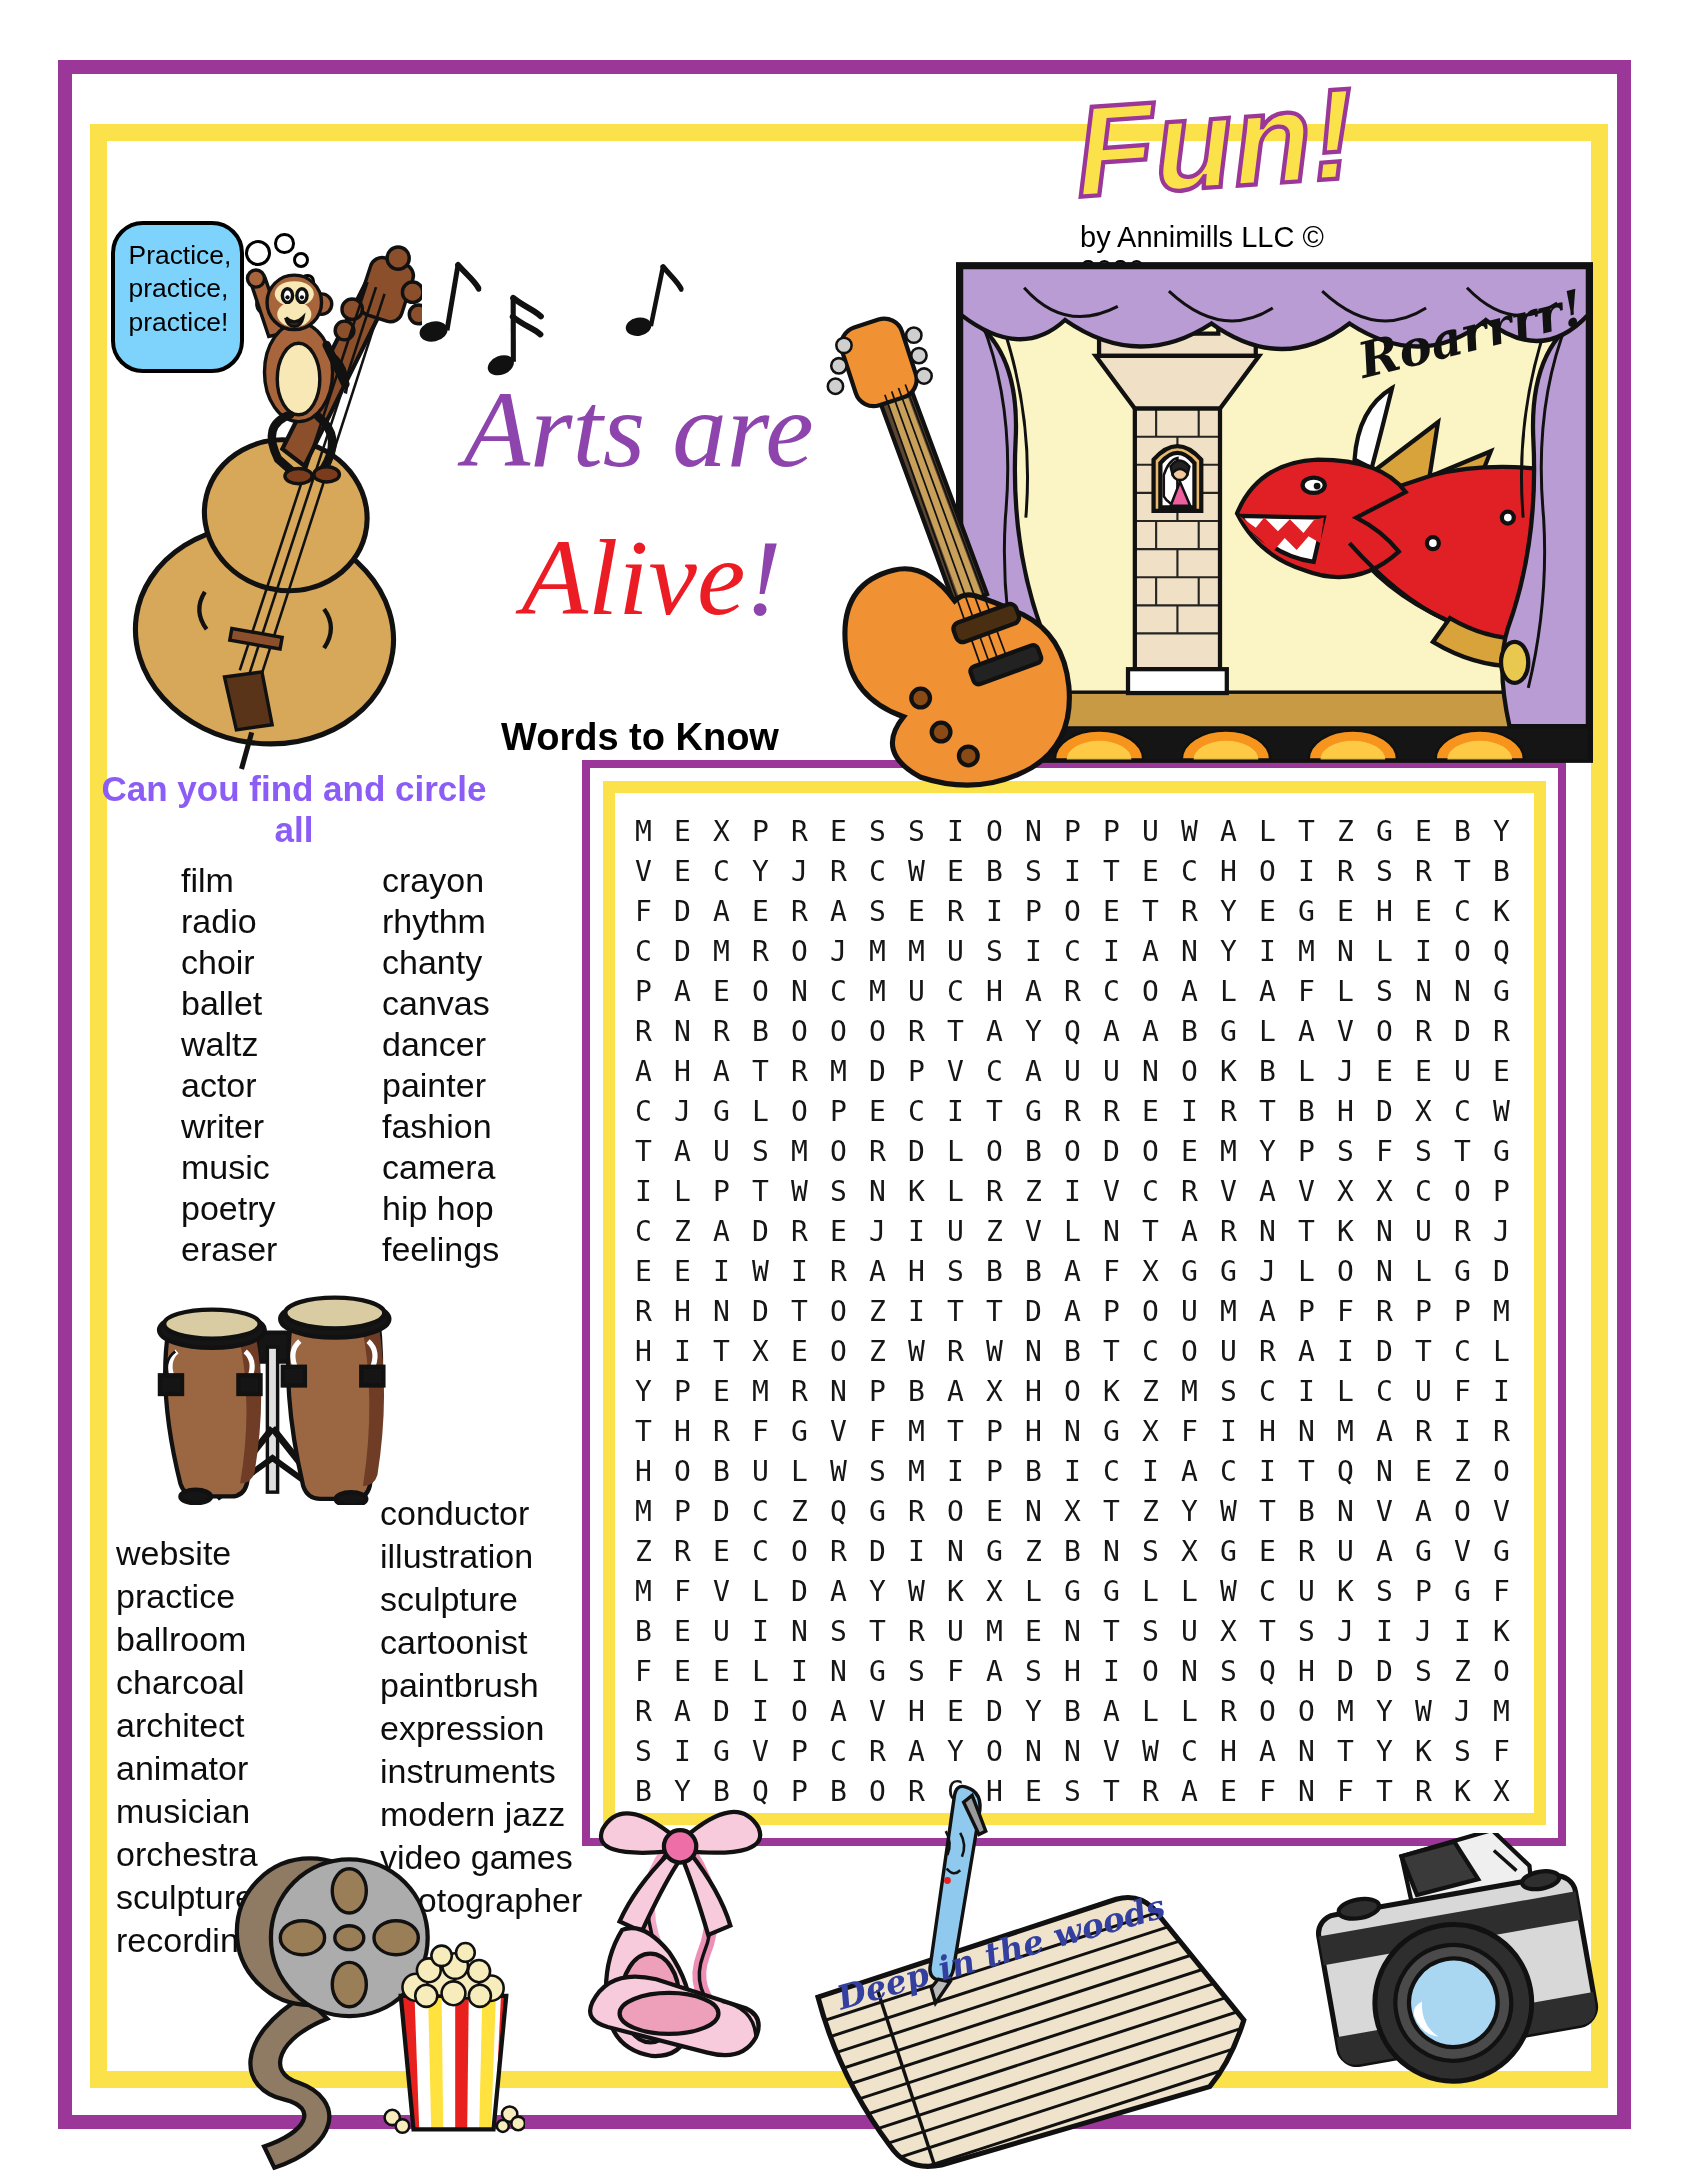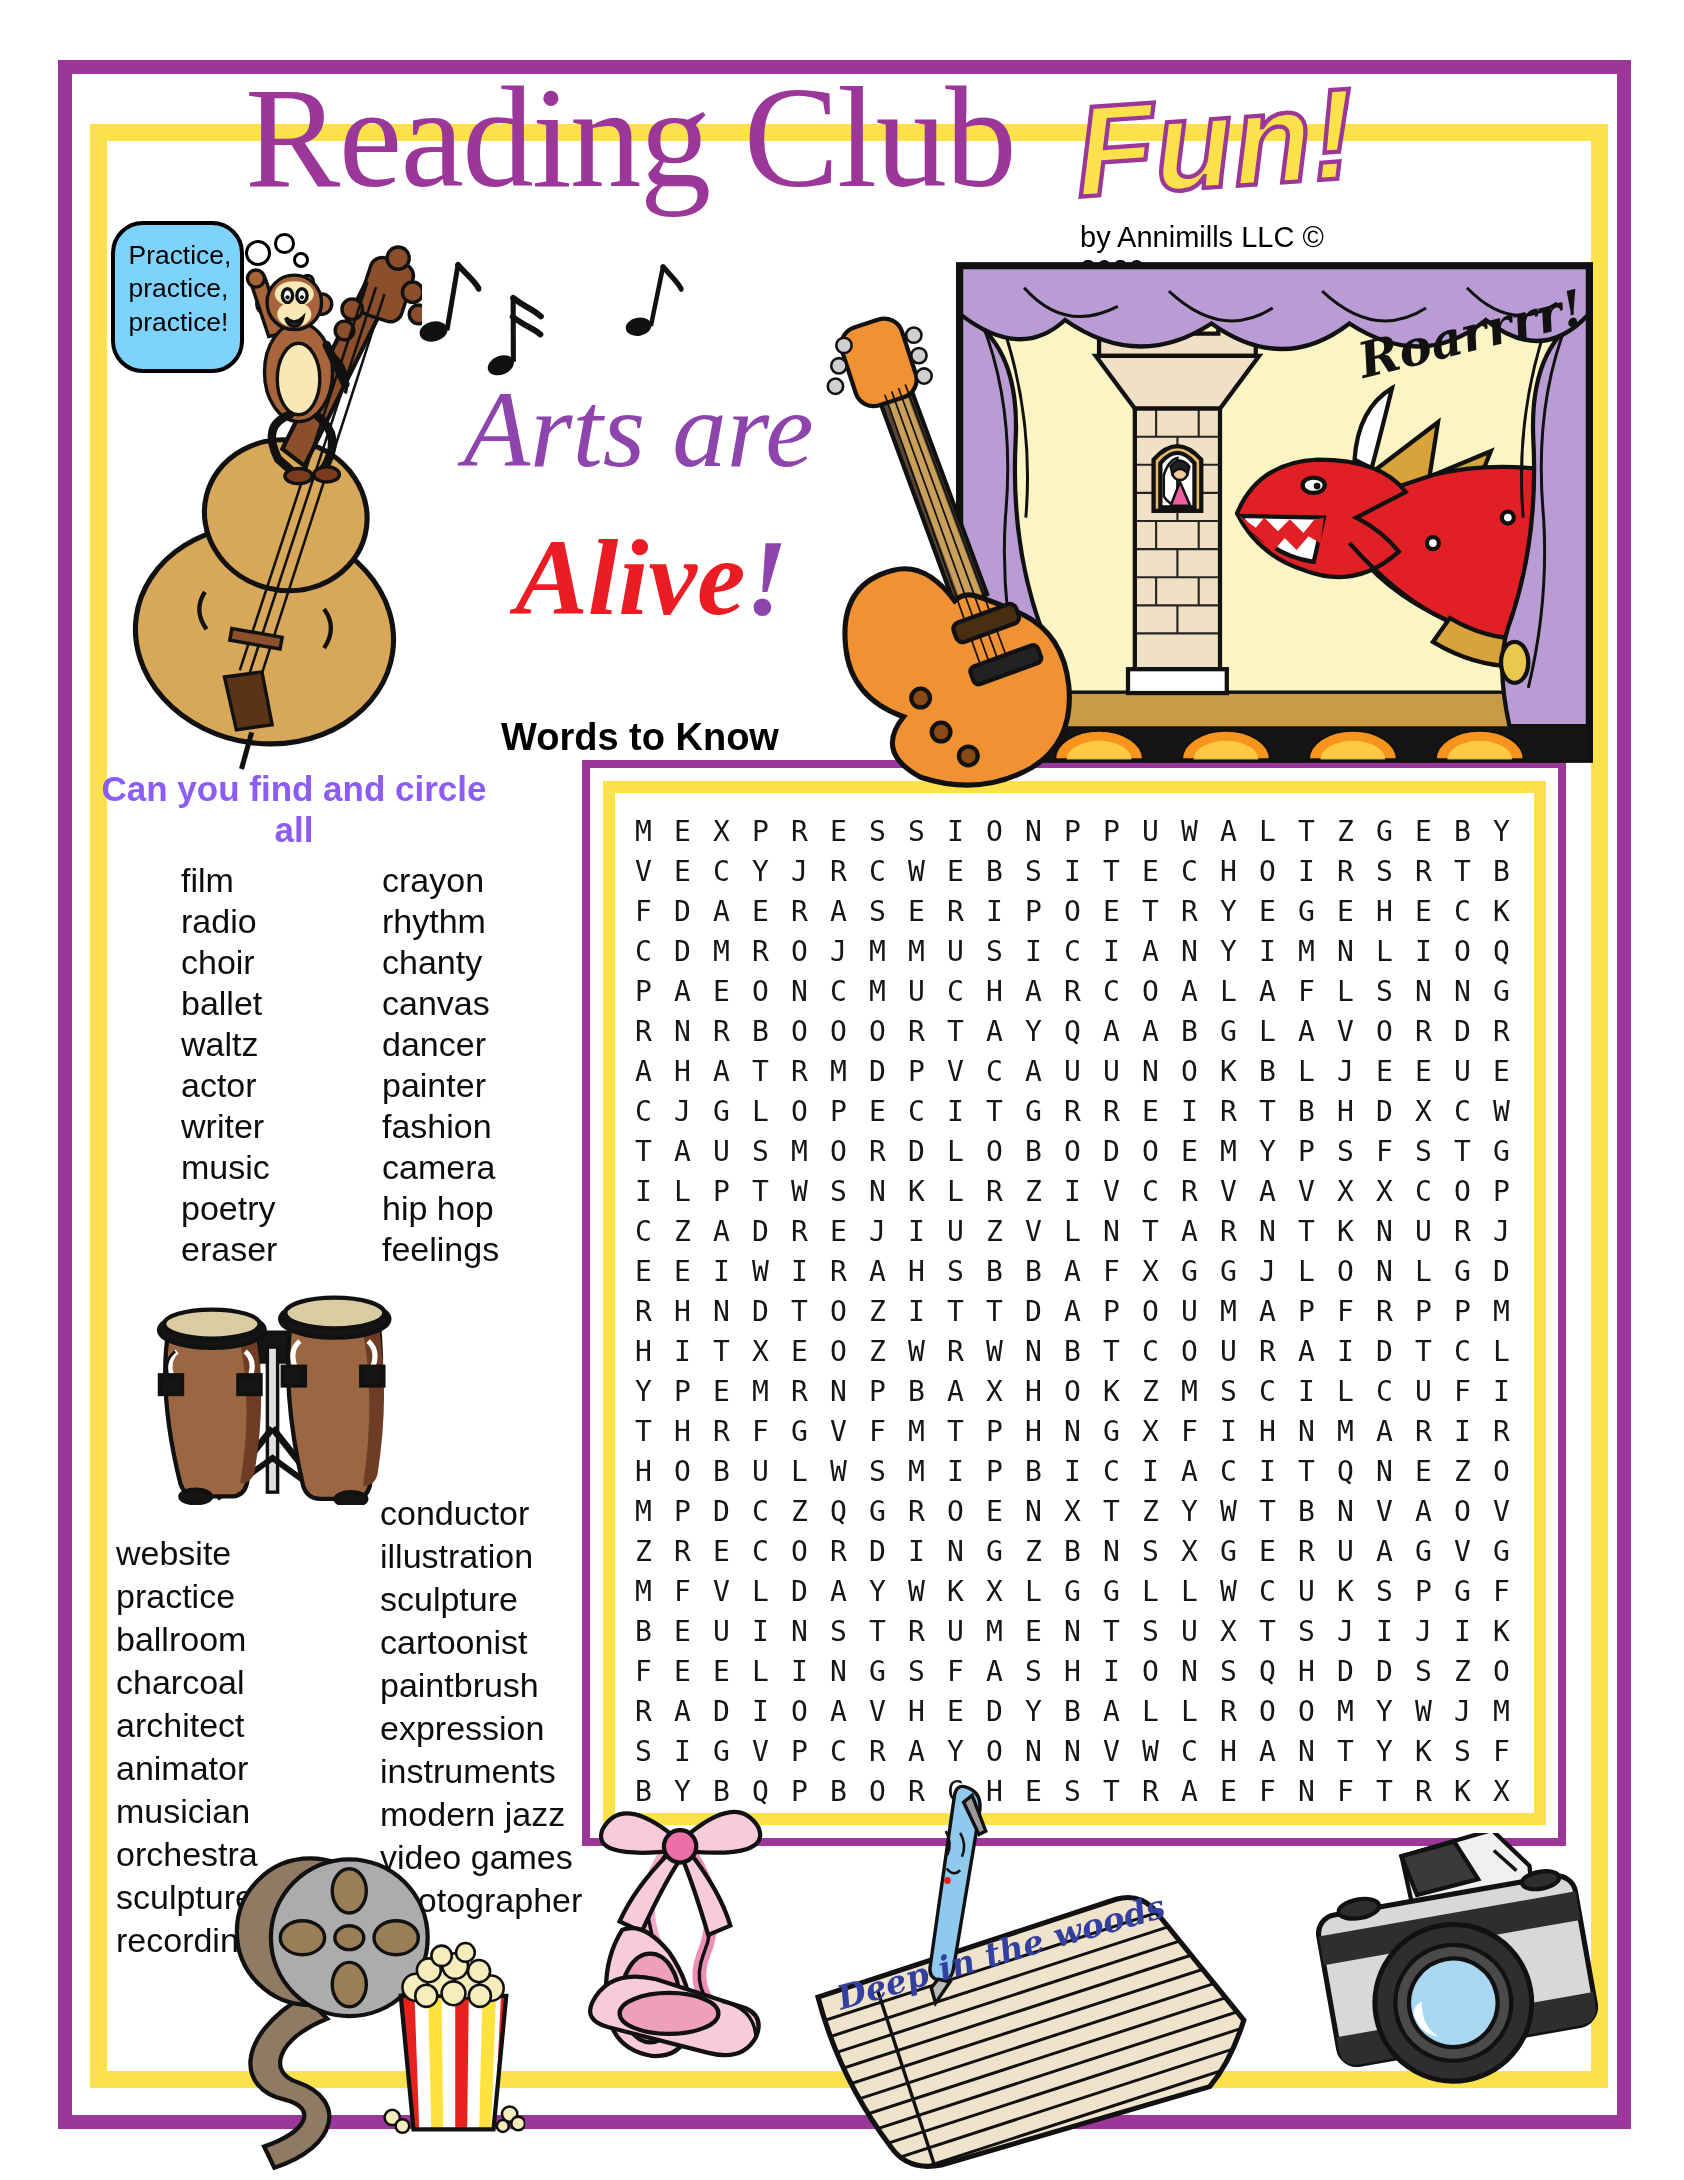--- a/index.html
+++ b/index.html
@@ -22,21 +22,21 @@
 
   
   .bubble{left:111px;top:221px;width:101px;height:118px;border:4.3px solid #000;border-radius:32px;
           background:#7dd3fc;z-index:6;padding:13.6px 10.2px 12px 13.6px;font-size:26.4px;line-height:1.27;color:#000;}
   .dot{border:3.4px solid #000;border-radius:50%;background:#fff;z-index:6;}
 
   
   .arts-are{left:400px;top:375px;width:477px;text-align:center;font-family:"Liberation Serif",serif;
             font-style:italic;font-size:109px;line-height:1;color:#8E44AD;z-index:4;}
   .alive{left:464px;top:518px;width:375px;text-align:center;font-family:"Liberation Serif",serif;
-         font-style:italic;font-weight:bold;font-size:109px;line-height:1.1;color:#EC1C24;z-index:4;}
+         font-style:italic;font-weight:normal;font-size:109px;line-height:1.1;color:#EC1C24;z-index:4;}
   .alive .mark{color:#8E44AD;}
 
   .roar{left:1356px;top:305px;font-family:"DejaVu Serif",serif;font-style:italic;font-weight:bold;
         font-size:49px;color:#111;transform:rotate(-14deg);z-index:6;}
 
   .words-to-know{left:501px;top:716px;font-size:38px;font-weight:bold;color:#000;z-index:4;}
 
   .question{left:81px;top:769px;width:426px;text-align:center;font-size:35px;font-weight:bold;
             line-height:1.17;color:#8b5cf6;z-index:4;}
 
@@ -60,21 +60,20 @@
   .illus{z-index:6;}
 </style>
 </head>
 <body>
 
 <div class="page">
 
   <div class="abs frame-purple"></div>
   <div class="abs frame-yellow"></div>
 
-  <div class="abs title">Reading Club</div>
   <div class="abs fun">Fun!</div>
   <div class="abs byline">by Annimills LLC © 2020</div>
 
   <div class="abs bubble">Practice, practice, practice!</div>
   <div class="abs dot" style="left:245px;top:240px;width:20.4px;height:20.4px;"></div>
   <div class="abs dot" style="left:274px;top:233px;width:14.5px;height:14.5px;"></div>
   <div class="abs dot" style="left:293px;top:252px;width:10.2px;height:10.2px;"></div>
   <div class="abs dot" style="left:300px;top:274px;width:8.5px;height:8.5px;"></div>
 
   <svg class="abs illus" style="left:124px;top:234px;" width="298" height="537" viewBox="0 0 350 630">

